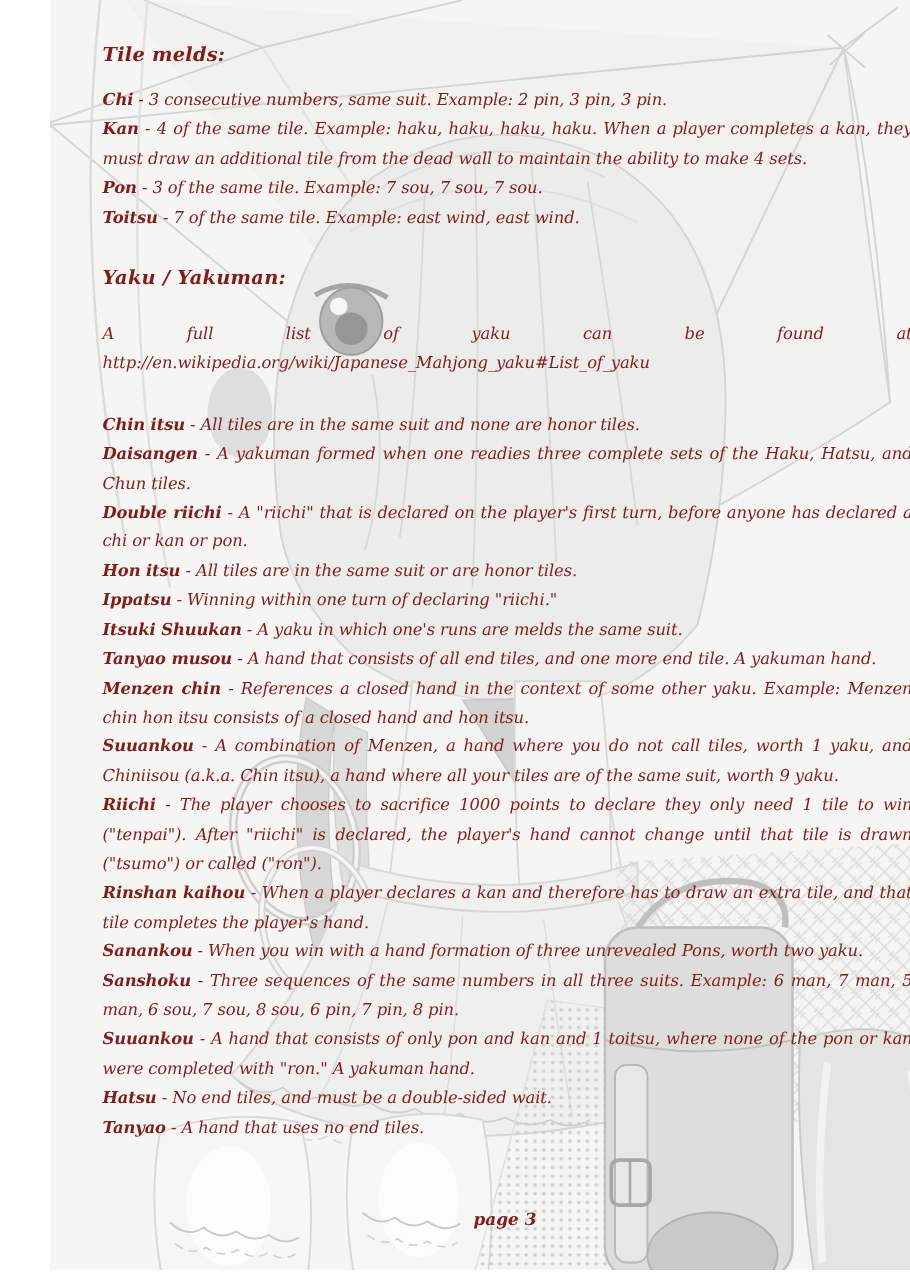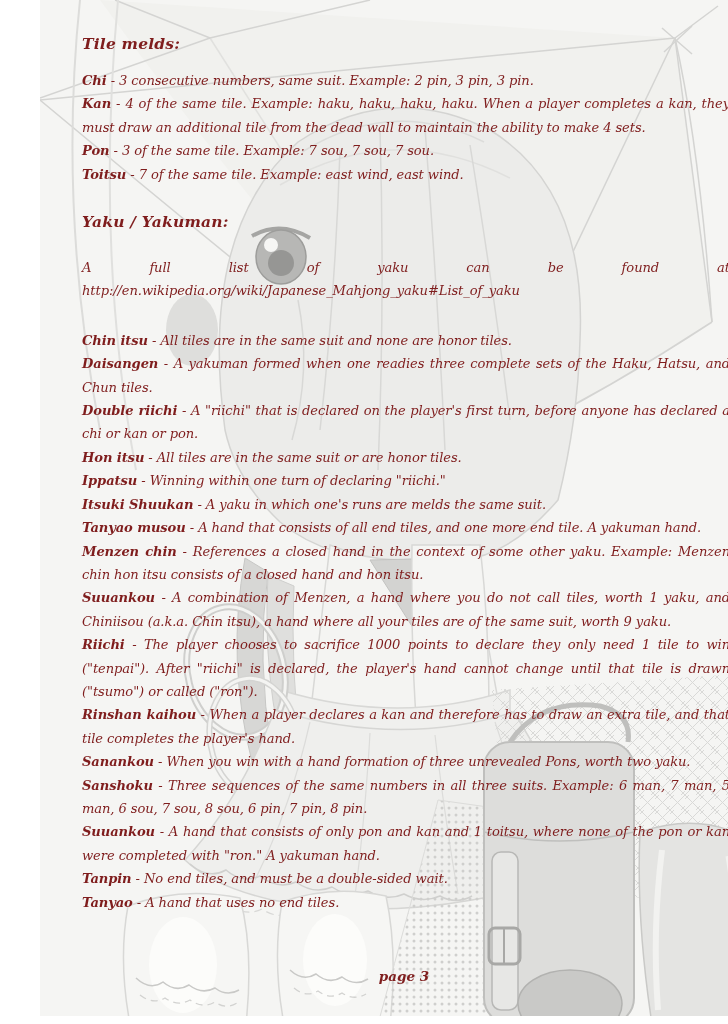--- a/index.html
+++ b/index.html
@@ -176,19 +176,19 @@
         <p class="entry"><b>Ippatsu</b><span> - </span><span>Winning within one turn of declaring "riichi."</span></p>
         <p class="entry"><b>Itsuki Shuukan</b><span> - </span><span>A yaku in which one's runs are melds the same suit.</span></p>
         <p class="entry"><b>Tanyao musou</b><span> - </span><span>A hand that consists of all end tiles, and one more end tile. A yakuman hand.</span></p>
         <p class="entry"><b>Menzen chin</b><span> - </span><span>References a closed hand in the context of some other yaku. Example: Menzen chin hon itsu consists of a closed hand and hon itsu.</span></p>
         <p class="entry"><b>Suuankou</b><span> - </span><span>A combination of Menzen, a hand where you do not call tiles, worth 1 yaku, and Chiniisou (a.k.a. Chin itsu), a hand where all your tiles are of the same suit, worth 9 yaku.</span></p>
         <p class="entry"><b>Riichi</b><span> - </span><span>The player chooses to sacrifice 1000 points to declare they only need 1 tile to win ("tenpai"). After "riichi" is declared, the player's hand cannot change until that tile is drawn ("tsumo") or called ("ron").</span></p>
         <p class="entry"><b>Rinshan kaihou</b><span> - </span><span>When a player declares a kan and therefore has to draw an extra tile, and that tile completes the player's hand.</span></p>
         <p class="entry"><b>Sanankou</b><span> - </span><span>When you win with a hand formation of three unrevealed Pons, worth two yaku.</span></p>
         <p class="entry"><b>Sanshoku</b><span> - </span><span>Three sequences of the same numbers in all three suits. Example: 6 man, 7 man, 5 man, 6 sou, 7 sou, 8 sou, 6 pin, 7 pin, 8 pin.</span></p>
         <p class="entry"><b>Suuankou</b><span> - </span><span>A hand that consists of only pon and kan and 1 toitsu, where none of the pon or kan were completed with "ron." A yakuman hand.</span></p>
-        <p class="entry"><b>Tanpin</b><span> - </span><span>No end tiles, and must be a double-sided wait.</span></p>
+        <p class="entry"><b>Hatsu</b><span> - </span><span>No end tiles, and must be a double-sided wait.</span></p>
         <p class="entry"><b>Tanyao</b><span> - </span><span>A hand that uses no end tiles.</span></p>
       </div>
   </div>
 
   <div class="footer">page 3</div>
 </div>
 
 </body></html>

